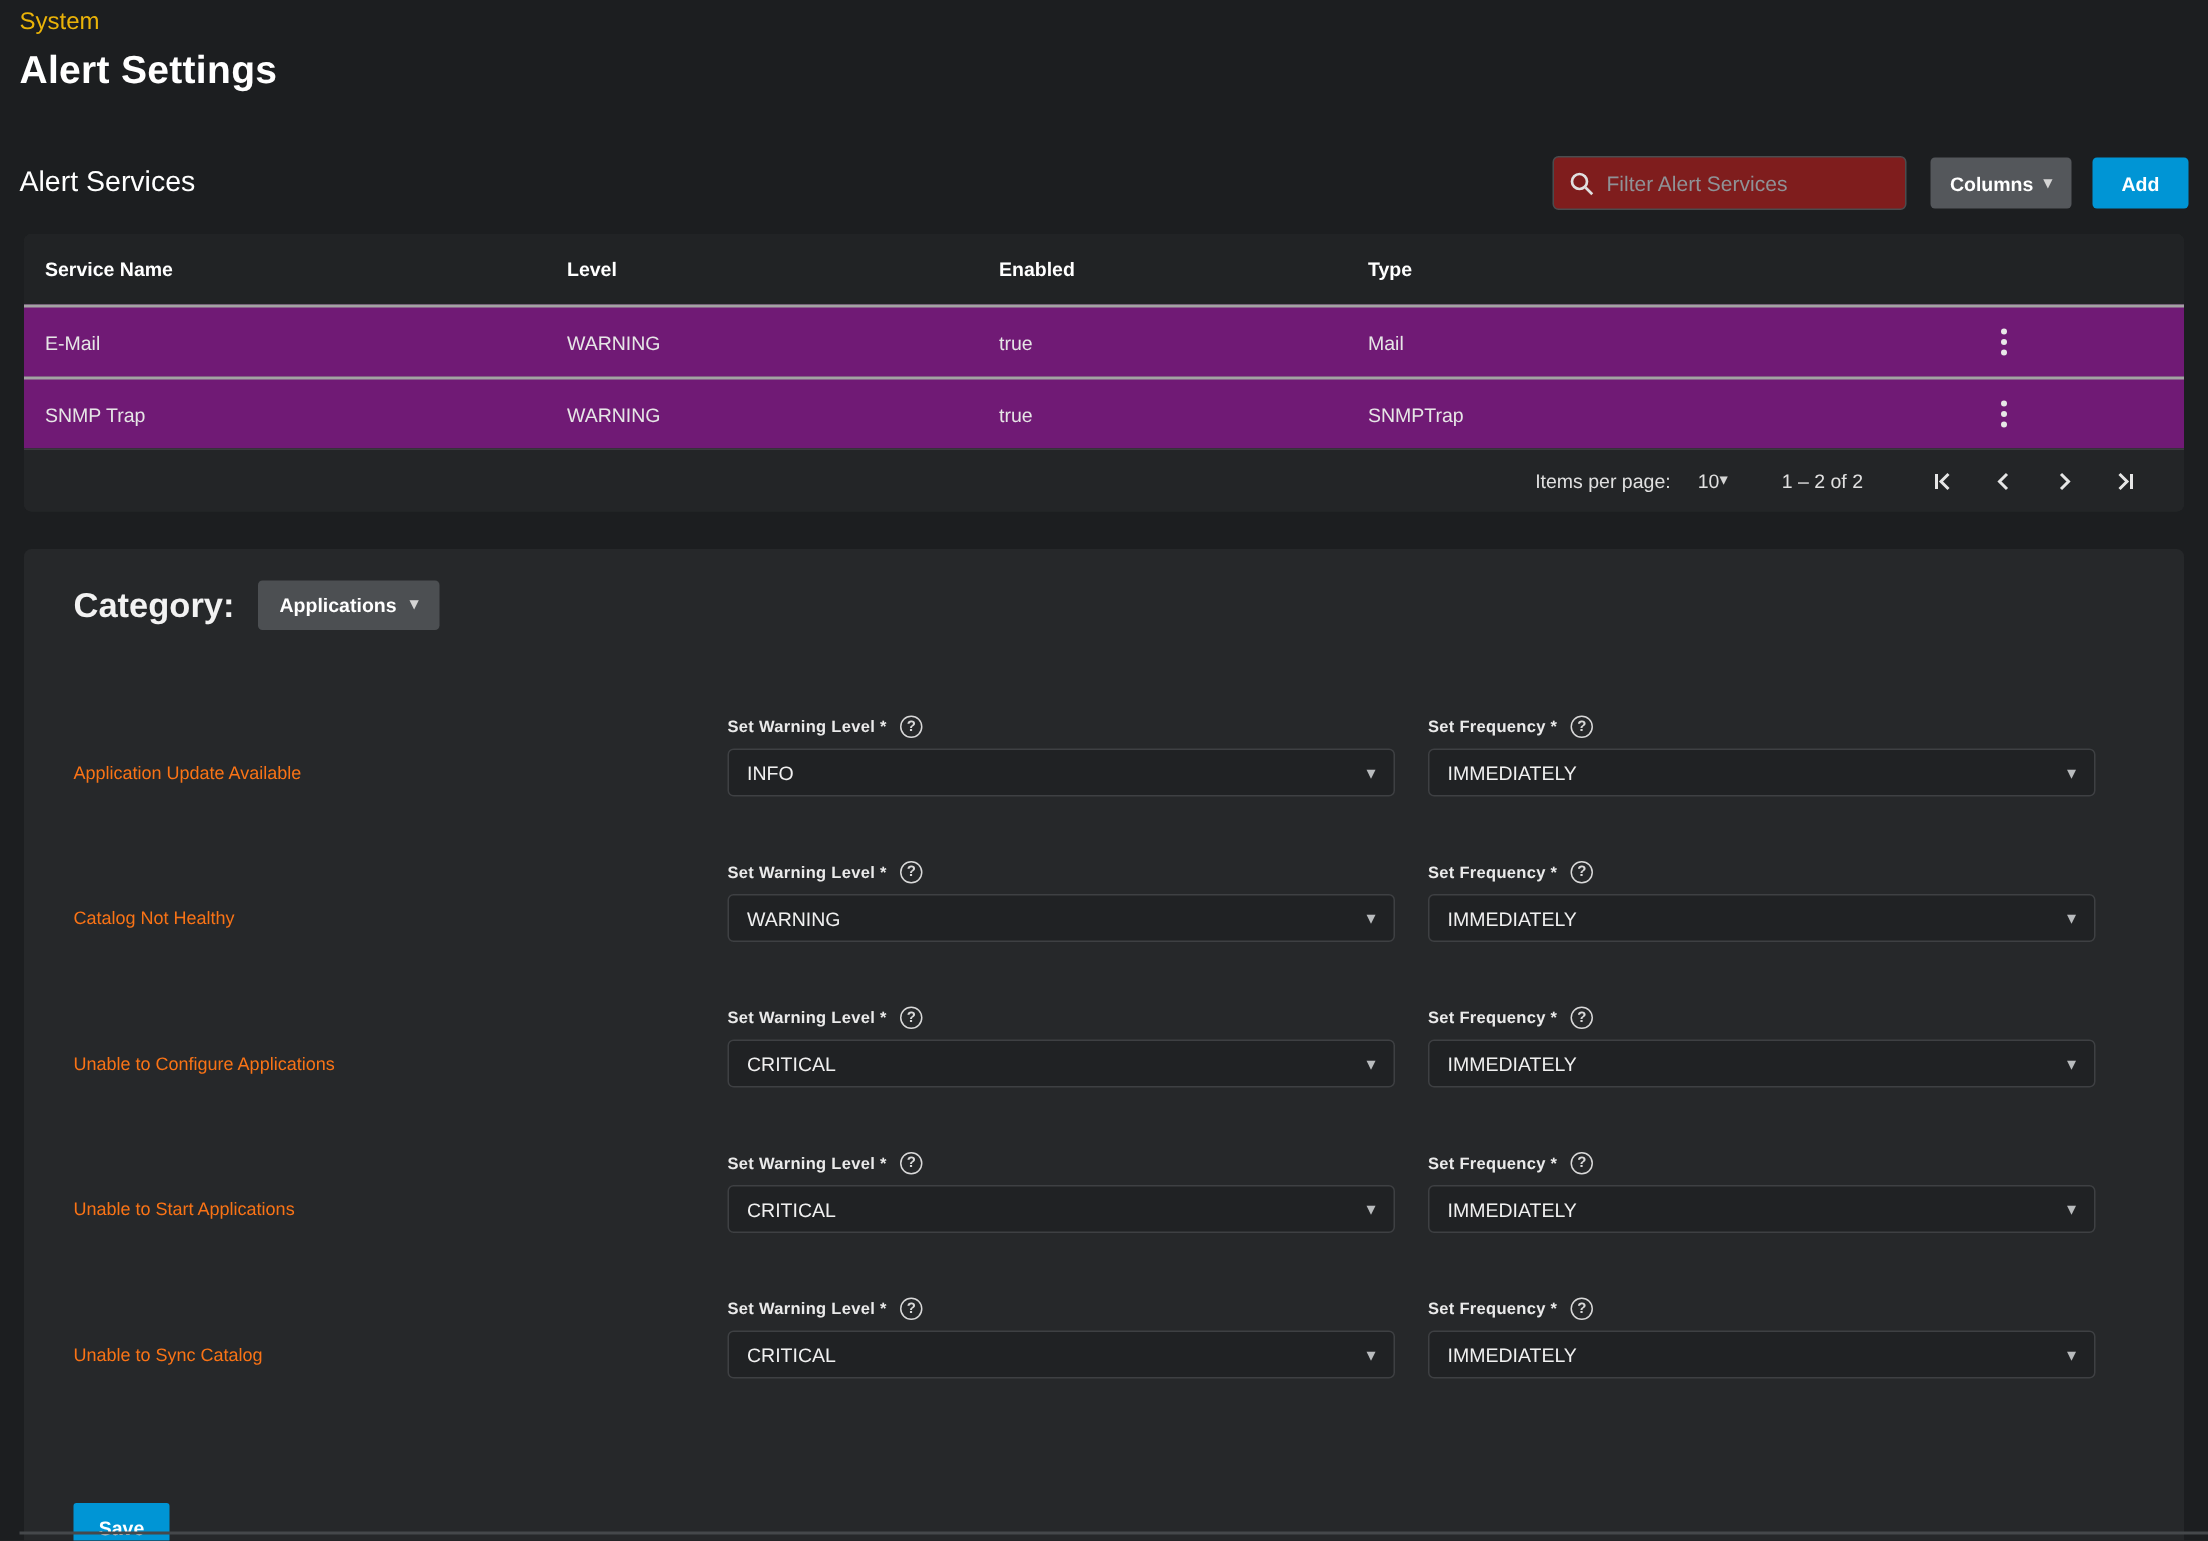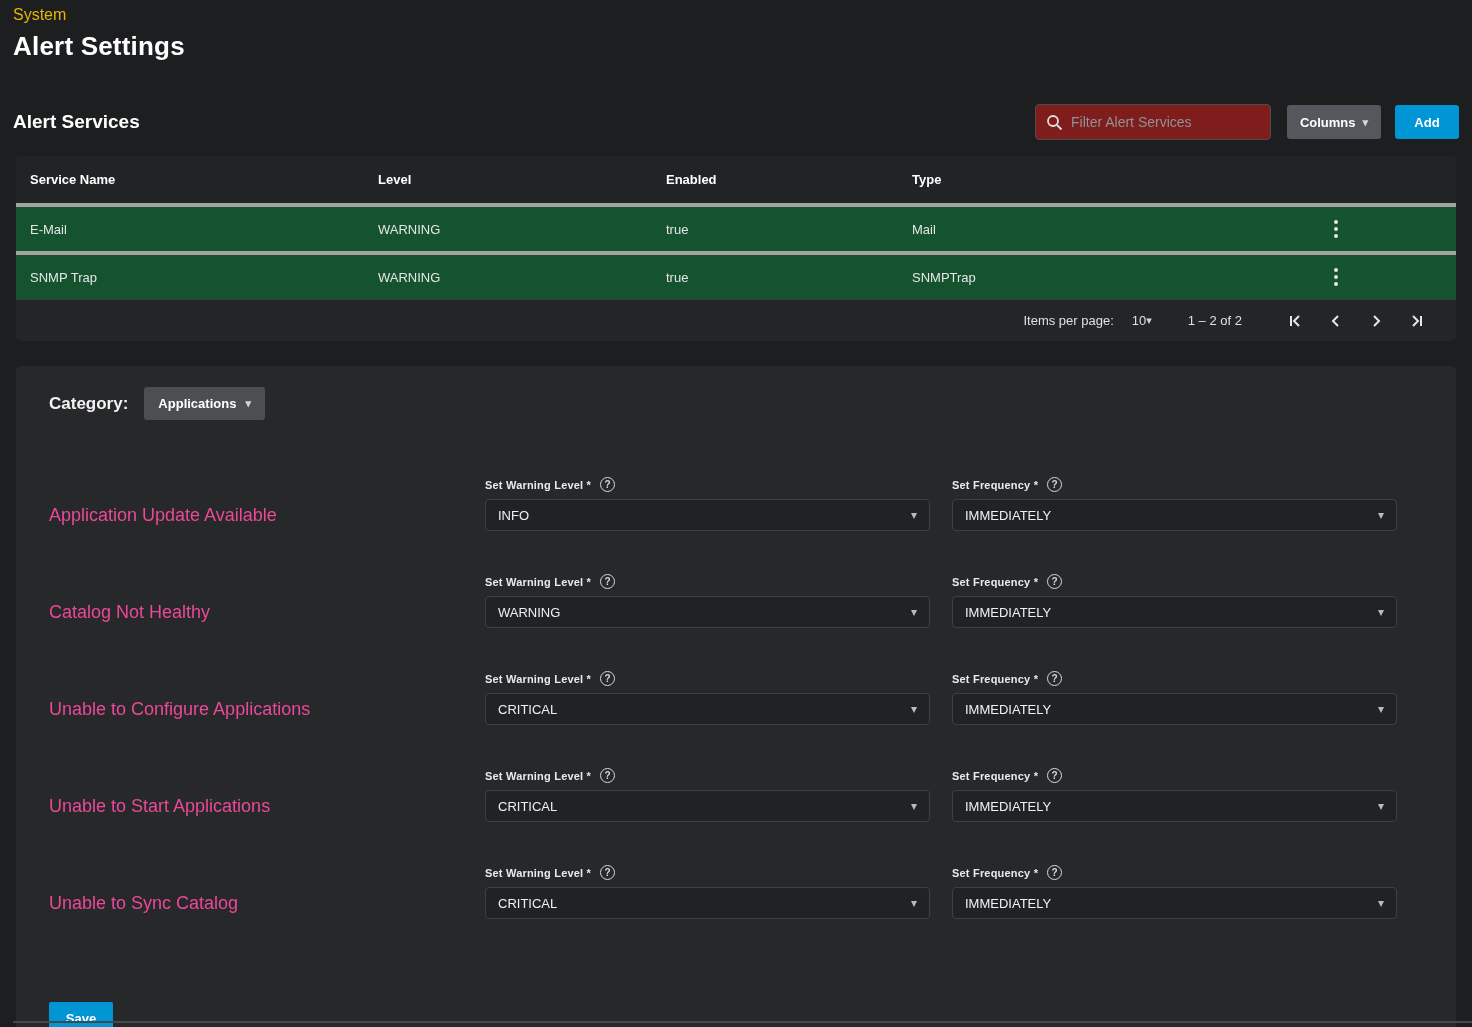--- a/index.html
+++ b/index.html
@@ -29,21 +29,21 @@
   }
   
   .section-toolbar {
     margin-top: 42px;
     padding: 0 13px;
     display: flex;
     align-items: center;
   }
   .section-heading {
     font-size: 19px;
-    font-weight: bold;
+    font-weight: normal;
     color: #ffffff;
     flex: 1;
   }
   .filter-box {
     width: 236px;
     height: 36px;
     border: 1px solid #4a4c4e;
     border-radius: 4px;
     display: flex;
     align-items: center;
@@ -100,22 +100,22 @@
     height: 47px;
     background: #212325;
     font-weight: bold;
     font-size: 13px;
     color: #ffffff;
   }
   .t-body-row {
     height: 48px;
     font-size: 13px;
     color: #e6e6e6;
-    border-top: 4px solid #a3a3a3;
-    background: #14532d;
+    border-top: 2px solid #a3a3a3;
+    background: #701a75;
   }
   .c-name    { width: 362px; padding-left: 14px; }
   .c-level   { width: 288px; }
   .c-enabled { width: 246px; }
   .c-type    { width: 400px; }
   .c-actions { width: 48px; display: flex; justify-content: center; }
   .kebab {
     width: 28px; height: 28px;
     display: flex; flex-direction: column;
     align-items: center; justify-content: center;
@@ -155,43 +155,43 @@
     border-radius: 5px;
     background: #26282a;
     padding-bottom: 19px;
   }
   .category-header {
     display: flex;
     align-items: center;
     padding: 21px 0 0 33px;
   }
   .category-label {
-    font-size: 17px;
+    font-size: 23px;
     font-weight: bold;
     color: #f2f2f2;
     margin-right: 16px;
   }
   .btn-category {
     background: #4c4f52;
     height: 33px;
     padding: 0 14px;
     gap: 9px;
     font-size: 13px;
   }
   .form-area { margin-top: 57px; }
   .form-row { display: flex; margin-bottom: 43px; }
   .row-label-wrap {
     width: 469px;
     align-self: flex-end;
     height: 32px;
     display: flex;
     align-items: center;
     padding-left: 33px;
-    font-size: 18px;
-    color: #ec4899;
+    font-size: 12px;
+    color: #f97316;
   }
   .field-group { width: 445px; margin-right: 22px; }
   .field-label {
     font-size: 11px;
     font-weight: bold;
     color: #eaeaea;
     margin-bottom: 7px;
     display: flex;
     align-items: center;
     gap: 9px;

